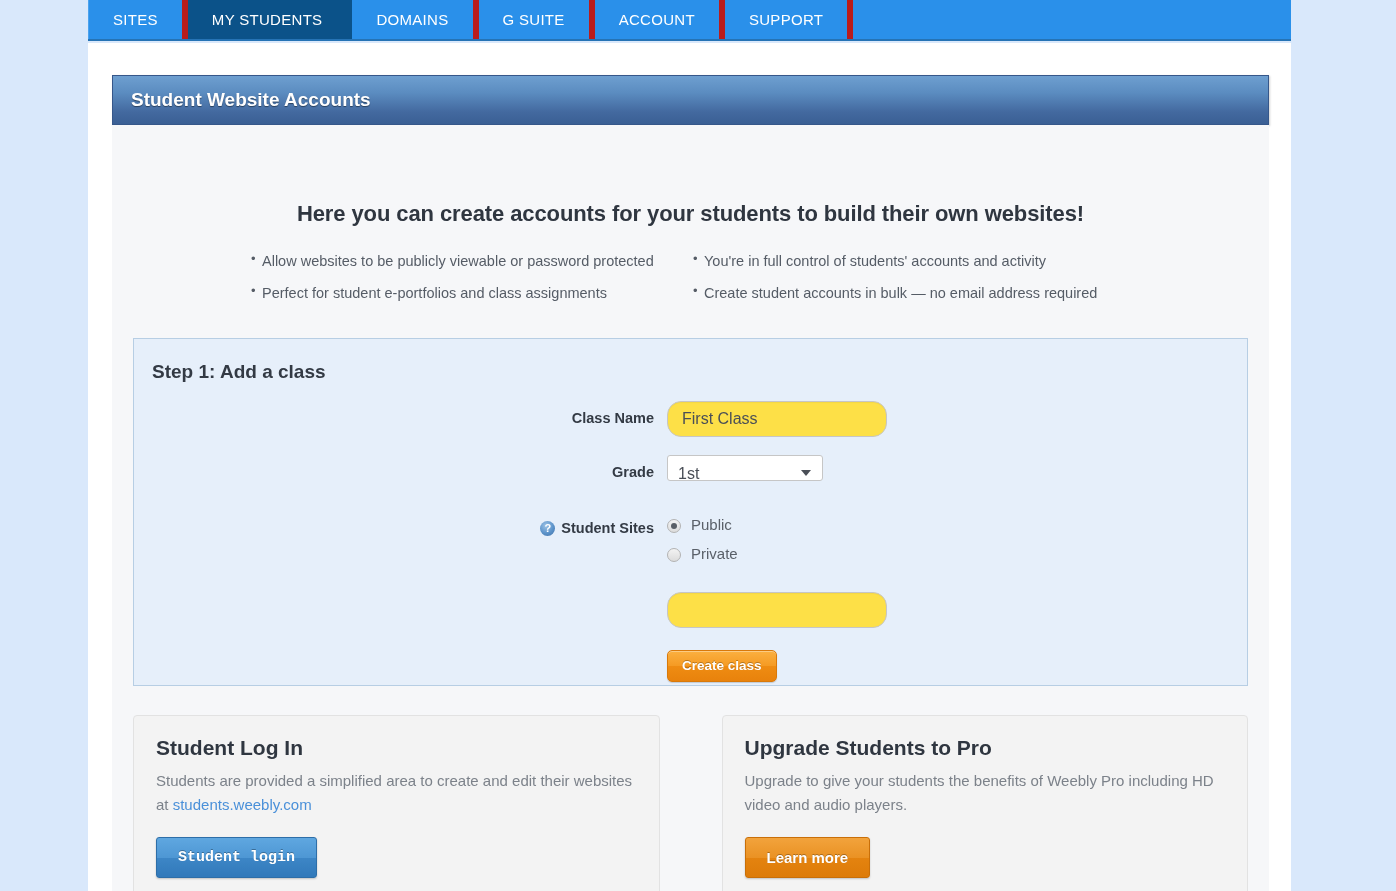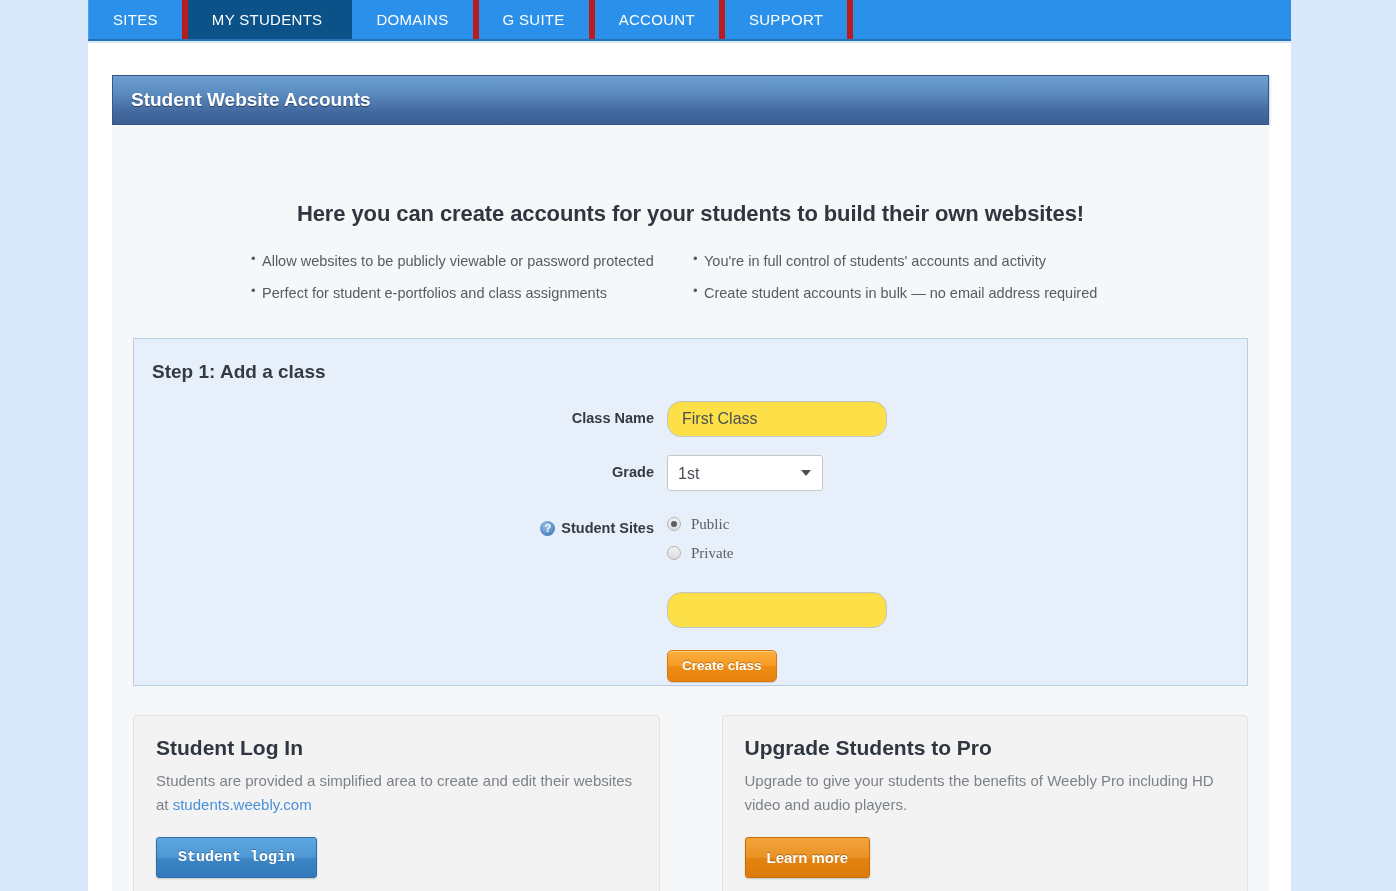--- a/index.html
+++ b/index.html
@@ -169,21 +169,21 @@
     padding: 0 14px;
     font-family: "Liberation Sans", sans-serif;
     box-shadow: inset 0 1px 1px rgba(0,0,0,0.04);
   }
   .text-input.blank { width: 220px; }
   .select-wrap {
     position: relative;
     width: 156px; height: 38px;
   }
   .select-box {
-    width: 156px; height: 36px;
+    width: 156px; height: 26px;
     border: 1px solid #c6c6c6;
     border-radius: 3px;
     background: #ffffff;
     font-size: 16px;
     color: #4a4f57;
     padding: 0 10px;
     line-height: 36px;
     cursor: pointer;
   }
   .select-arrow {
@@ -192,24 +192,23 @@
     width: 0; height: 0;
     border-left: 5px solid transparent;
     border-right: 5px solid transparent;
     border-top: 6px solid #4a4f57;
     pointer-events: none;
   }
 
   .radio-group { padding-top: 5px; }
   .radio-line {
     display: flex;
-    align-items: center;
+    align-items: flex-end;
     margin-bottom: 12px;
     cursor: pointer;
-    font-family: Liberation Serif, serif;
   }
   .radio {
     width: 14px; height: 14px;
     border-radius: 50%;
     background: linear-gradient(to bottom, #f3f3f3, #dcdcdc);
     border: 1px solid #b3b3b3;
     margin-right: 10px;
     position: relative;
     flex: none;
   }

